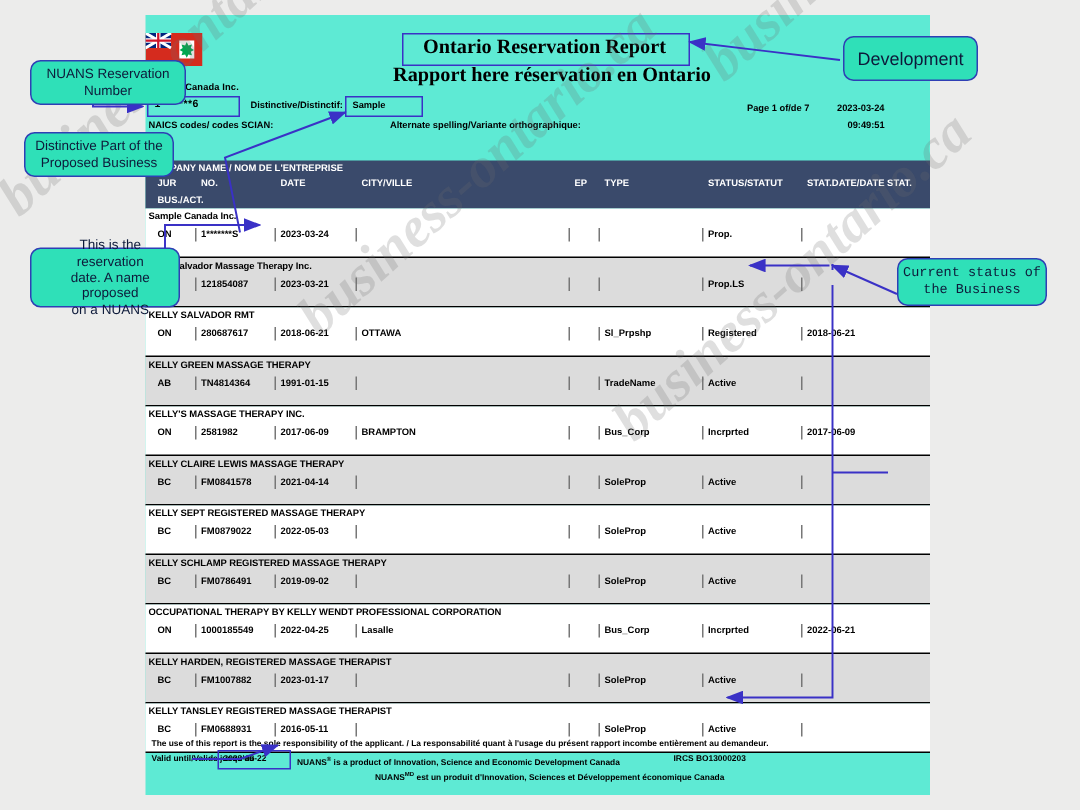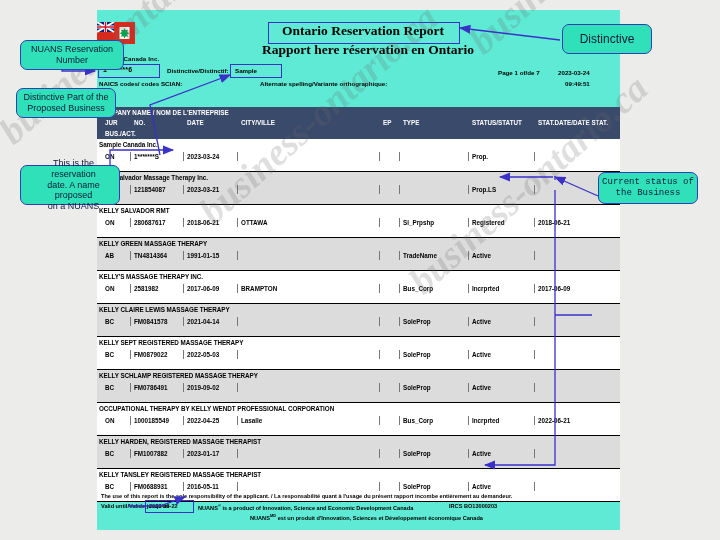--- a/index.html
+++ b/index.html
@@ -414,21 +414,21 @@
   <div class="callout" style="left:0;top:88px;width:100px;height:30px;margin-left:16px;">
       <span>Distinctive Part of the<br>Proposed Business</span>
     </div>
 
   <div class="callout" style="left:20px;top:165px;width:100px;height:40px;padding-left:10px;">
       <span>This is the reservation<br>date. A name proposed<br>on a NUANS</span>
     </div>
 
 
   <div class="callout" style="left:562px;top:24px;width:90px;height:30px;font-size:12px;">
-      <span>Distinctive</span>
+      <span>Development</span>
     </div>
 
   <div class="callout" style="left:598px;top:172px;width:100px;height:32px;font-family:Liberation Mono, monospace;">
       <span>Current status of<br>the Business</span>
     </div>
 
 
 </div>
 
 </body></html>

